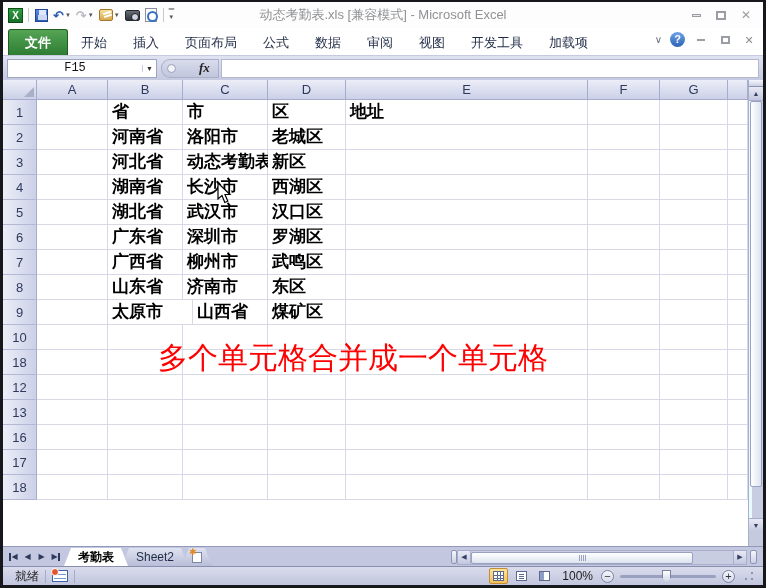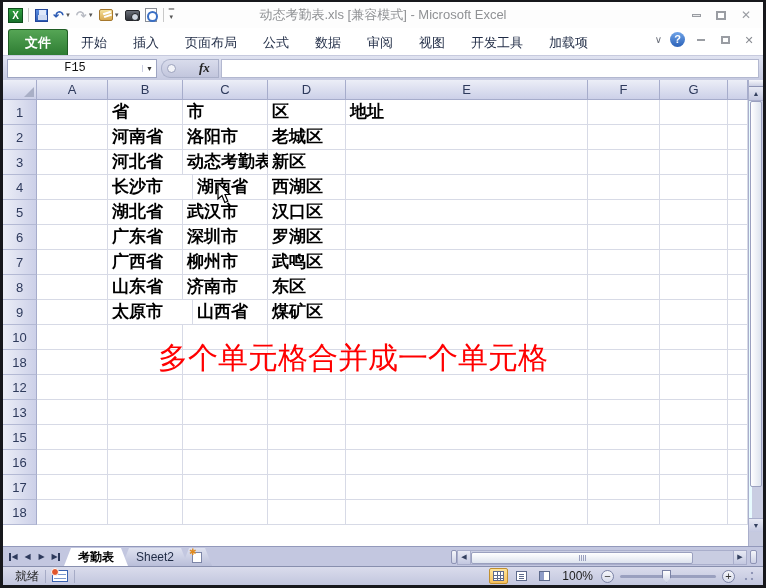--- a/index.html
+++ b/index.html
@@ -274,22 +274,22 @@
           <div class="cell" style="width: 85px;">动态考勤表</div>
           <div class="cell" style="width: 78px;">新区</div>
           <div class="cell" style="width: 242px;"></div>
           <div class="cell" style="width: 72px;"></div>
           <div class="cell" style="width: 68px;"></div>
           <div class="cell" style="width: 20px;"></div>
         </div>
         <div class="grow">
           <div class="grhd">4</div>
           <div class="cell" style="width: 71px;"></div>
+          <div class="cell" style="width: 75px;">湖南省</div>
           <div class="cell" style="width: 85px;">长沙市</div>
-          <div class="cell" style="width: 75px;">湖南省</div>
           <div class="cell" style="width: 78px;">西湖区</div>
           <div class="cell" style="width: 242px;"></div>
           <div class="cell" style="width: 72px;"></div>
           <div class="cell" style="width: 68px;"></div>
           <div class="cell" style="width: 20px;"></div>
         </div>
         <div class="grow">
           <div class="grhd">5</div>
           <div class="cell" style="width: 71px;"></div>
           <div class="cell" style="width: 75px;">湖北省</div>
@@ -372,31 +372,20 @@
           <div class="cell" style="width: 75px;"></div>
           <div class="cell" style="width: 85px;"></div>
           <div class="cell" style="width: 78px;"></div>
           <div class="cell" style="width: 242px;"></div>
           <div class="cell" style="width: 72px;"></div>
           <div class="cell" style="width: 68px;"></div>
           <div class="cell" style="width: 20px;"></div>
         </div>
         <div class="grow">
           <div class="grhd">13</div>
-          <div class="cell" style="width: 71px;"></div>
-          <div class="cell" style="width: 75px;"></div>
-          <div class="cell" style="width: 85px;"></div>
-          <div class="cell" style="width: 78px;"></div>
-          <div class="cell" style="width: 242px;"></div>
-          <div class="cell" style="width: 72px;"></div>
-          <div class="cell" style="width: 68px;"></div>
-          <div class="cell" style="width: 20px;"></div>
-        </div>
-        <div class="grow">
-          <div class="grhd">15</div>
           <div class="cell" style="width: 71px;"></div>
           <div class="cell" style="width: 75px;"></div>
           <div class="cell" style="width: 85px;"></div>
           <div class="cell" style="width: 78px;"></div>
           <div class="cell" style="width: 242px;"></div>
           <div class="cell" style="width: 72px;"></div>
           <div class="cell" style="width: 68px;"></div>
           <div class="cell" style="width: 20px;"></div>
         </div>
         <div class="grow">

